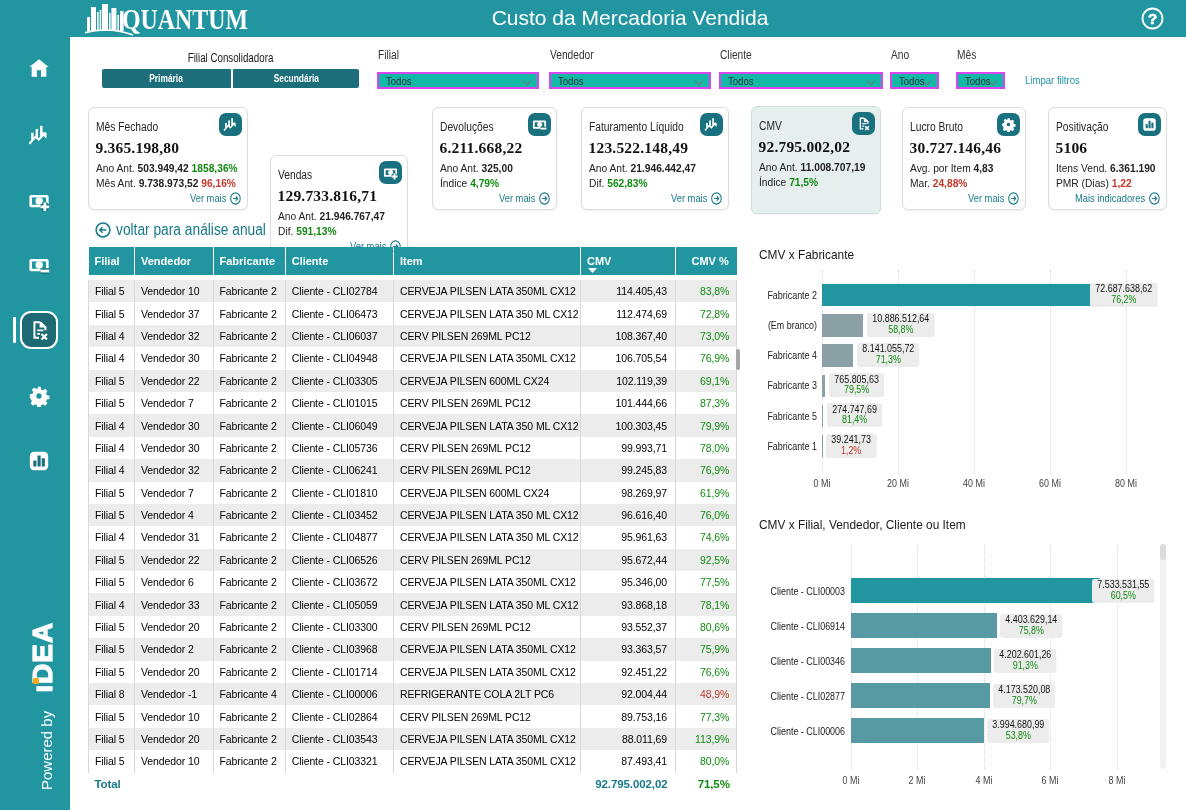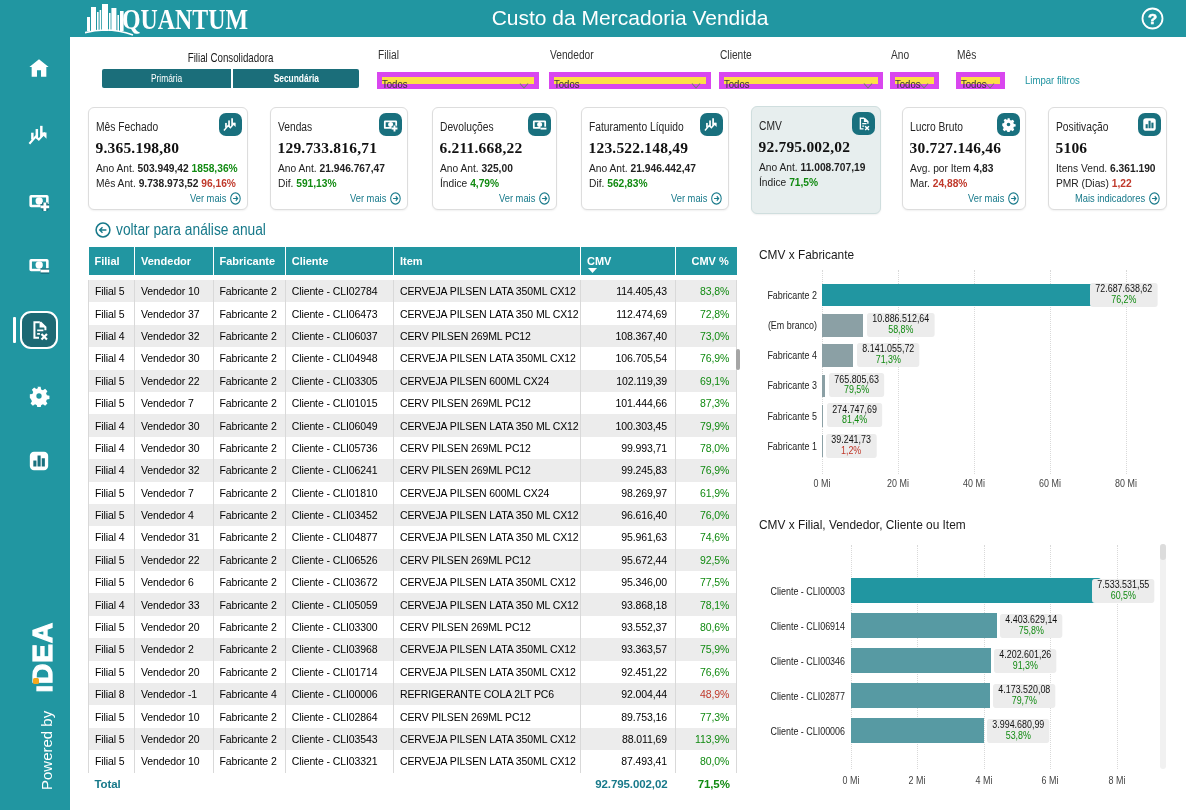--- a/index.html
+++ b/index.html
@@ -4,22 +4,22 @@
 body { width:1186px; height:810px; position:relative; overflow:hidden;
   font-family:"Liberation Sans", sans-serif; background:#fff; }
 .abs { position:absolute; }
 b { font-weight:bold; }
 .g { color:#118a11; }
 .r { color:#c0392b; }
 #hdr { left:0; top:0; width:1186px; height:37px; background:#2196a1; }
 #side { left:0; top:0; width:70px; height:810px; background:#2196a1; }
 #content { left:70px; top:37px; width:1116px; height:773px; background:#fff; }
 .ftlabel { font-size:13px; color:#1a1a1a; transform:scaleX(.75); }
-.dd { height:17px; border:5px solid #d946ef; background:#fde047; font-size:11px; color:#333;
-  line-height:15px; }
+.dd { height:17px; border:2px solid #d946ef; background:#14b8a6; font-size:11px; color:#333;
+  line-height:15px; padding-left:7px; }
 .dd em { font-style:normal; display:inline-block; transform:scaleX(.87); transform-origin:0 50%; }
 .dd svg { position:absolute; right:5px; top:5px; }
 .card { top:107px; height:103px; background:#fff; border:1px solid #ddd; border-radius:6px;
   box-shadow:0 1px 2px rgba(0,0,0,.06); }
 .card .ttl { position:absolute; left:6.5px; top:12px; font-size:12.5px; color:#252525; white-space:nowrap; transform:scaleX(.82); transform-origin:0 50%; }
 .card .cicon { position:absolute; top:5px; right:5px; width:23px; height:23px; border-radius:7px;
   background:#19707e; }
 .card .cicon svg { position:absolute; left:4px; top:4px; }
 .card .num { position:absolute; left:6.5px; top:31.5px; font-size:15.5px; font-weight:bold;
   font-family:"Liberation Serif", serif; color:#111; line-height:1;
@@ -112,21 +112,21 @@
 <path d="M12.8 3.5 L7 3.5 L7 20.5 L12 20.5" fill="none" stroke="#fff" stroke-width="2.2"></path>
 <path d="M13.4 3.4 L19 9 L19 12.2" fill="none" stroke="#fff" stroke-width="2.2"></path>
 <path d="M12.6 2.4 L12.6 9.4 L19.6 9.4 Z" fill="#fff"></path>
 <path d="M10 12.3 L16.8 12.3 M10 16.3 L13 16.3" stroke="#fff" stroke-width="1.9"></path>
 <path d="M14.7 16.4 L20.7 22.4 M20.7 16.4 L14.7 22.4" stroke="#fff" stroke-width="2.4"></path>
     </svg></div>
 <div class="abs" style="left:27px;top:790px;transform:rotate(-90deg);transform-origin:0 0;white-space:nowrap;color:#fff;">
 <span style="font-size:15px;">Powered by</span><span style="display:inline-block;width:18px"></span><span style="font-size:28px;font-weight:bold;letter-spacing:1px;-webkit-text-stroke:1.2px #fff;font-family:'Liberation Sans'">ıDEA</span></div>
 <div class="abs" style="left:33px;top:678px;width:6px;height:6px;background:#f5a81c;border-radius:1.5px"></div>
 <div class="abs ftlabel" style="left:102px;top:50px;width:257px;text-align:center">Filial Consolidadora</div>
-<div class="abs" style="left:102px;top:68.5px;width:129px;height:19px;background:#1b6e7a;border-radius:2px 0 0 2px;color:#fff;font-size:10.5px;font-weight:normal;text-align:center;line-height:19px"><span style="display:inline-block;transform:scaleX(.8)">Primária</span></div>
+<div class="abs" style="left:102px;top:68.5px;width:129px;height:19px;background:#1b6e7a;border-radius:2px 0 0 2px;color:#fff;font-size:10.5px;font-weight:bold;text-align:center;line-height:19px"><span style="display:inline-block;transform:scaleX(.8)">Primária</span></div>
 <div class="abs" style="left:233px;top:68.5px;width:126px;height:19px;background:#1b6e7a;border-radius:0 2px 2px 0;color:#fff;font-size:10.5px;font-weight:bold;text-align:center;line-height:19px"><span style="display:inline-block;transform:scaleX(.8)">Secundária</span></div>
 <div class="abs" style="left:378px;top:48px;font-size:12px;color:#333;transform:scaleX(.85);transform-origin:0 50%">Filial</div>
 <div class="abs dd" style="left:377px;top:71.5px;width:162px"><em>Todos</em><svg width="10" height="8" viewBox="0 0 10 8">
       <path d="M1 1.5 L5 6 L9 1.5" fill="none" stroke="#777" stroke-width="1.1"></path>
     </svg></div>
 <div class="abs" style="left:550px;top:48px;font-size:12px;color:#333;transform:scaleX(.85);transform-origin:0 50%">Vendedor</div>
 <div class="abs dd" style="left:549px;top:71.5px;width:162px"><em>Todos</em><svg width="10" height="8" viewBox="0 0 10 8">
       <path d="M1 1.5 L5 6 L9 1.5" fill="none" stroke="#777" stroke-width="1.1"></path>
     </svg></div>
 <div class="abs" style="left:720px;top:48px;font-size:12px;color:#333;transform:scaleX(.85);transform-origin:0 50%">Cliente</div>
@@ -156,21 +156,21 @@
       </svg>
     </div>
     <div class="num">9.365.198,80</div>
     <div class="l1">Ano Ant. <b>503.949,42</b> <b class="g">1858,36%</b></div>
     <div class="l2">Mês Ant. <b>9.738.973,52</b> <b class="r">96,16%</b></div>
     <div class="more">Ver mais<svg width="13" height="13" viewBox="0 0 16 16">
 <circle cx="8" cy="8" r="6.9" fill="none" stroke="#17798a" stroke-width="1.5"></circle>
 <path d="M4.6 8 L11 8 M8.5 5.2 L11.3 8 L8.5 10.8" fill="none" stroke="#17798a" stroke-width="1.4"></path>
       </svg></div>
   </div>
-<div class="abs card" style="left:270px;width:138px;">
+<div class="abs card" style="left:270px;width:138px;margin-top:48px;">
     <div class="ttl">Vendas</div>
     <div class="cicon">
       <svg width="15" height="15" viewBox="0 0 24 24">
 <rect x="2.9" y="6.9" width="18.2" height="10.6" rx="0.5" fill="none" stroke="#fff" stroke-width="2.8"></rect>
 <circle cx="12.2" cy="12" r="4" fill="#fff"></circle>
 <path d="M18.4 13.6 L18.4 23 M13.7 18.3 L23.1 18.3" stroke="#19707e" stroke-width="6.2"></path>
         <path d="M18.4 13.6 L18.4 23 M13.7 18.3 L23.1 18.3" stroke="#fff" stroke-width="3"></path>
       </svg>
     </div>
     <div class="num">129.733.816,71</div>

